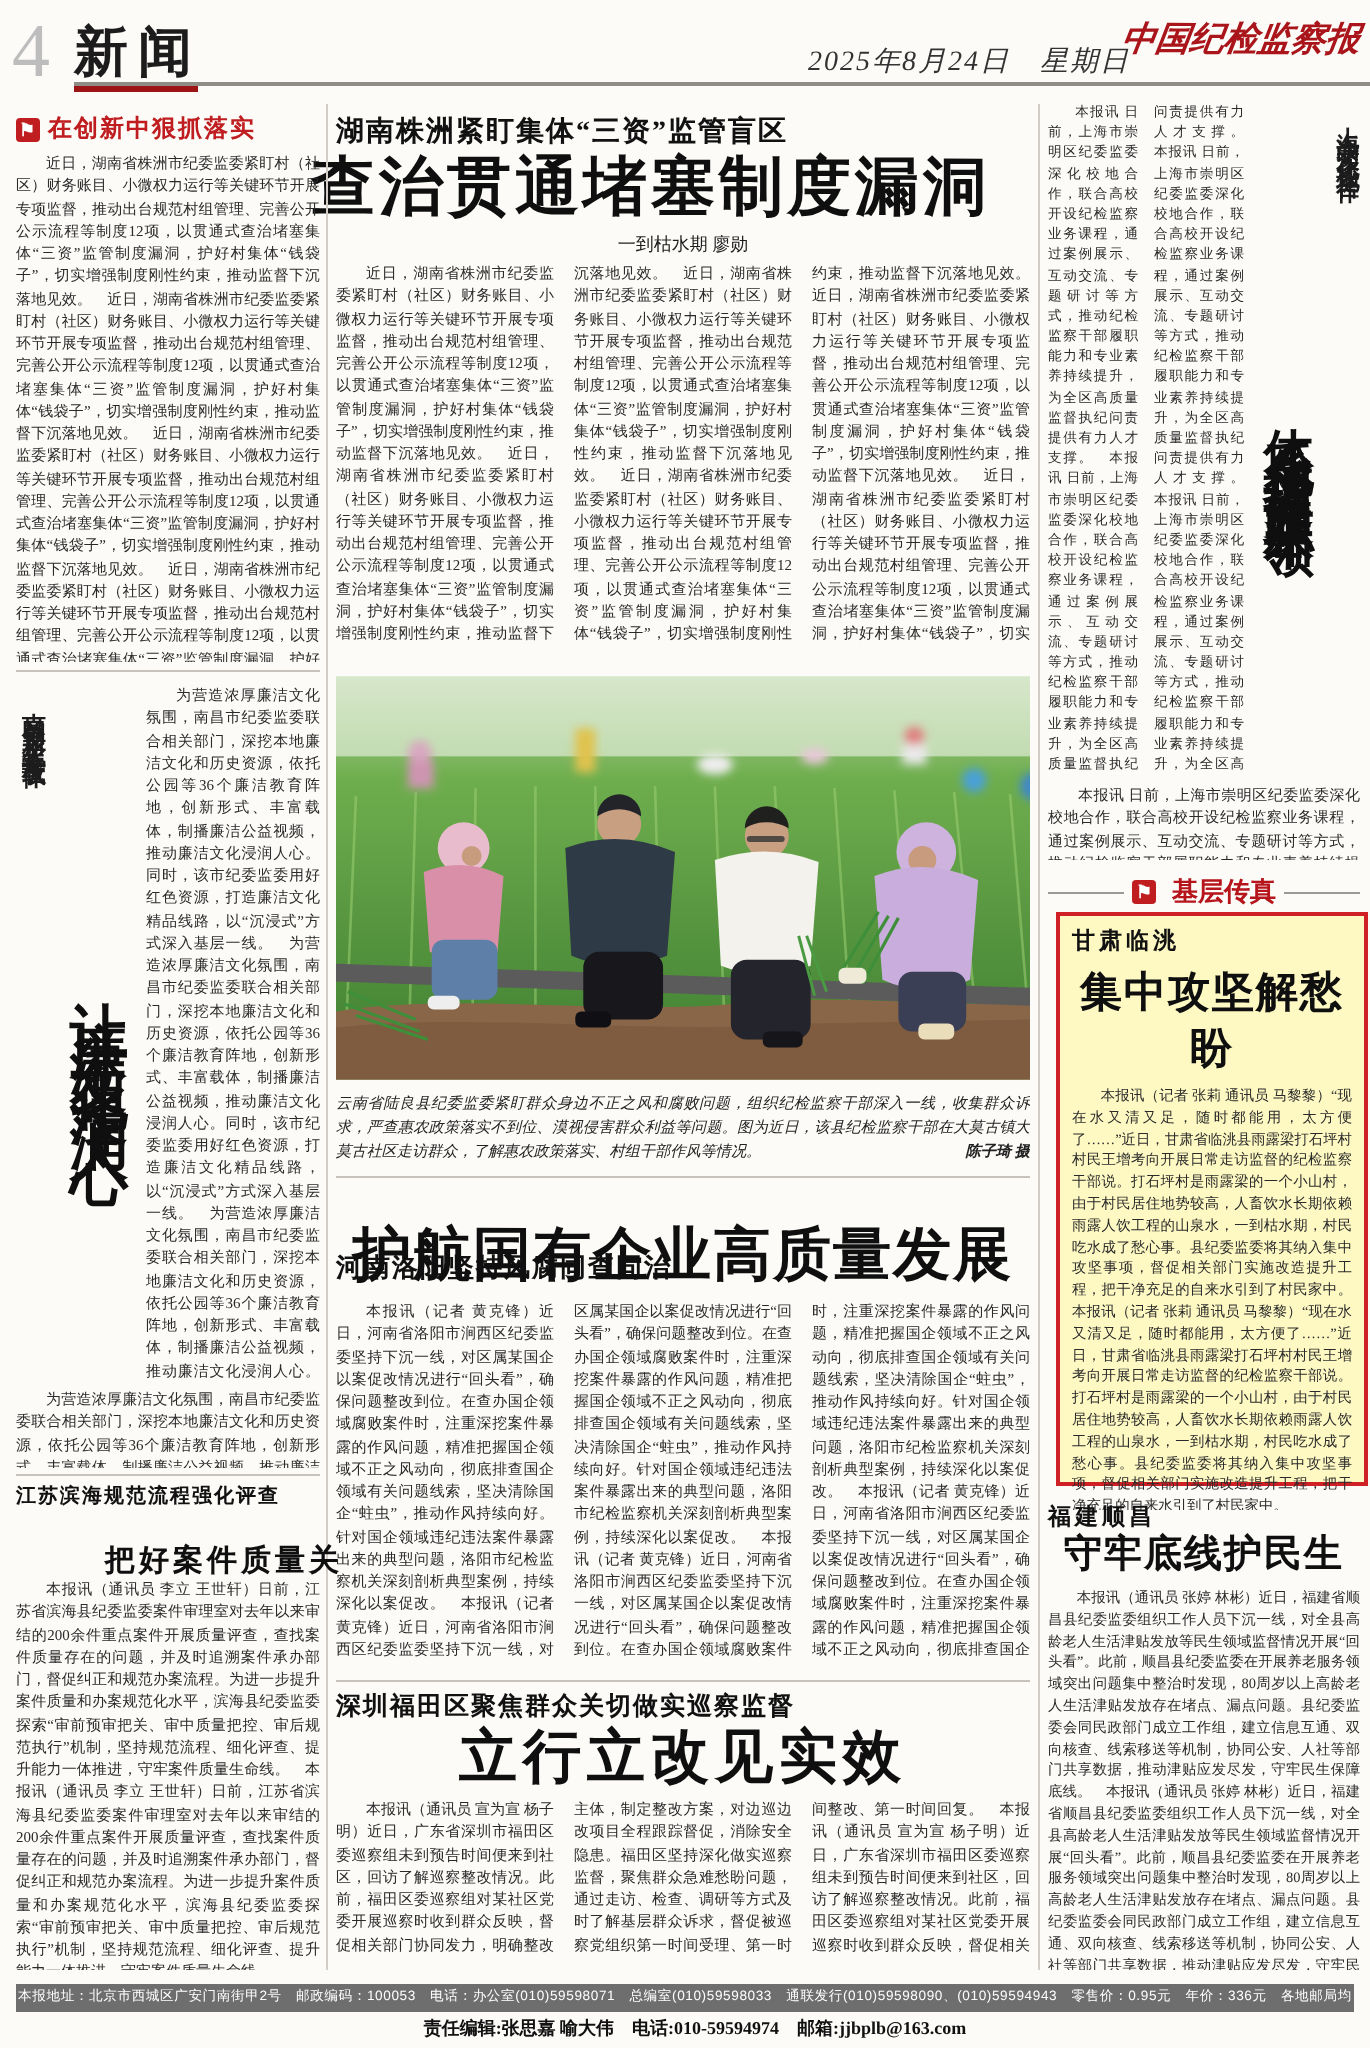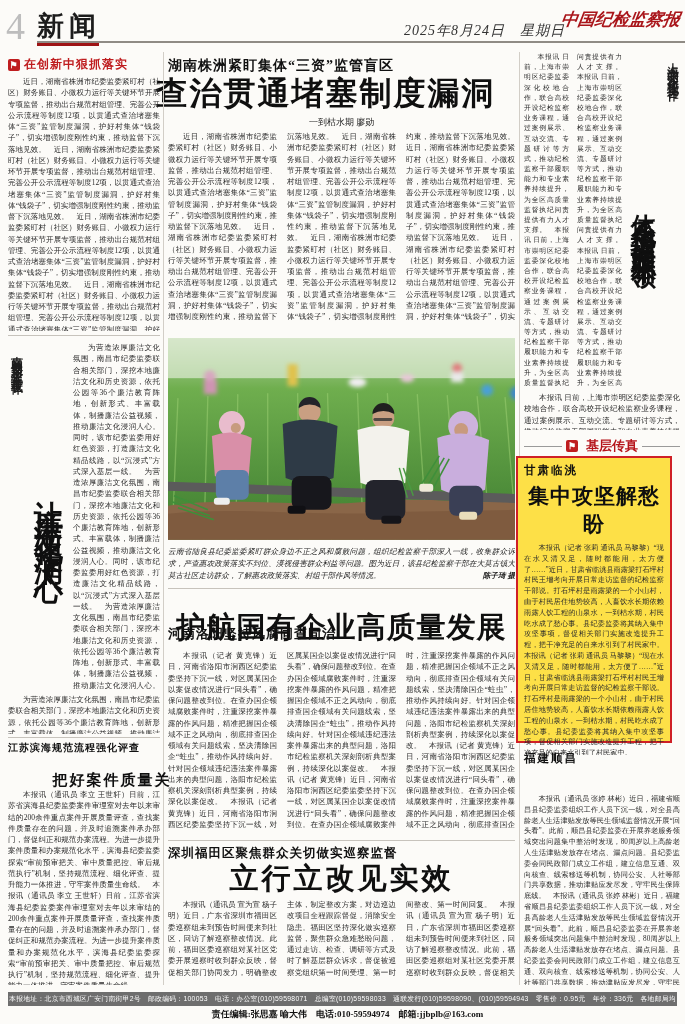--- a/index.html
+++ b/index.html
@@ -31,22 +31,22 @@
               transform:skewX(-8deg); letter-spacing:0px; font-style:italic; }
   
   .flag-ico { display:inline-block; width:12px; height:12px; background:#bf1d1f; color:#fff;
               font-size:9px; line-height:12px; text-align:center; border-radius:2px;
               vertical-align:middle; margin-right:4px; font-style:normal; }
   #banner { left:8px; top:56px; font-size:12px; font-weight:bold; color:#bf1d1f; letter-spacing:1px; }
   
   #jiceng-head { left:524px; top:437px; width:156px; font-size:13px; font-weight:bold;
                  color:#b5151b; display:flex; align-items:center; gap:4px; }
   #jiceng-head .line { flex:1; height:1px; background:#9a9a9a; }
-  #lintao-box { left:516px; top:456px; width:156px; height:287px; border:2.5px solid #cf2026;
-                padding:5px 6px; background:#fde047; }
+  #lintao-box { left:528px; top:456px; width:156px; height:287px; border:2.5px solid #cf2026;
+                padding:5px 6px; background:#fef9c3; }
   .loc-label { font-size:11.5px; font-weight:bold; letter-spacing:2px; color:#111; }
   footer#bar { position:absolute; left:8px; top:992px; width:669px; height:14px; background:#6e6e6e;
     color:#fff; font-size:6.8px; line-height:14px; text-align:center; letter-spacing:.3px;
     font-family:"Liberation Sans","DejaVu Sans",sans-serif; }
   #editors { left:5px; top:1008px; width:685px; text-align:center; font-size:9px; font-weight:bold; color:#111; }
   .caption { font-size:7.6px; line-height:1.55; font-style:italic; color:#222; text-align:justify; }
 </style>
 </head>
 <body>
 
@@ -198,18 +198,19 @@
     <span class="line"></span>
   </div>
 
   <div class="abs" id="lintao-box">
     <div class="loc-label">甘肃临洮</div>
     <div class="headline" style="font-size:21px;letter-spacing:1px;margin:4px 0 5px;">集中攻坚解愁盼</div>
     <div class="body-txt" style="height:212px;font-size:7.2px;">本报讯（记者 张莉 通讯员 马黎黎）“现在水又清又足，随时都能用，太方便了……”近日，甘肃省临洮县雨露梁打石坪村村民王增考向开展日常走访监督的纪检监察干部说。打石坪村是雨露梁的一个小山村，由于村民居住地势较高，人畜饮水长期依赖雨露人饮工程的山泉水，一到枯水期，村民吃水成了愁心事。县纪委监委将其纳入集中攻坚事项，督促相关部门实施改造提升工程，把干净充足的自来水引到了村民家中。　本报讯（记者 张莉 通讯员 马黎黎）“现在水又清又足，随时都能用，太方便了……”近日，甘肃省临洮县雨露梁打石坪村村民王增考向开展日常走访监督的纪检监察干部说。打石坪村是雨露梁的一个小山村，由于村民居住地势较高，人畜饮水长期依赖雨露人饮工程的山泉水，一到枯水期，村民吃水成了愁心事。县纪委监委将其纳入集中攻坚事项，督促相关部门实施改造提升工程，把干净充足的自来水引到了村民家中。</div>
   </div>
 
   <div class="abs loc-label" style="left:524px;top:751px;">福建顺昌</div>
+  <div class="abs headline" style="left:524px;top:764px;width:156px;font-size:19px;letter-spacing:1px;">守牢底线护民生</div>
   <div class="abs body-txt" style="left:524px;top:794px;width:156px;height:191px;font-size:7.2px;">本报讯（通讯员 张婷 林彬）近日，福建省顺昌县纪委监委组织工作人员下沉一线，对全县高龄老人生活津贴发放等民生领域监督情况开展“回头看”。此前，顺昌县纪委监委在开展养老服务领域突出问题集中整治时发现，80周岁以上高龄老人生活津贴发放存在堵点、漏点问题。县纪委监委会同民政部门成立工作组，建立信息互通、双向核查、线索移送等机制，协同公安、人社等部门共享数据，推动津贴应发尽发，守牢民生保障底线。　本报讯（通讯员 张婷 林彬）近日，福建省顺昌县纪委监委组织工作人员下沉一线，对全县高龄老人生活津贴发放等民生领域监督情况开展“回头看”。此前，顺昌县纪委监委在开展养老服务领域突出问题集中整治时发现，80周岁以上高龄老人生活津贴发放存在堵点、漏点问题。县纪委监委会同民政部门成立工作组，建立信息互通、双向核查、线索移送等机制，协同公安、人社等部门共享数据，推动津贴应发尽发，守牢民生保障底线。</div>
 
   <footer id="bar">本报地址：北京市西城区广安门南街甲2号　邮政编码：100053　电话：办公室(010)59598071　总编室(010)59598033　通联发行(010)59598090、(010)59594943　零售价：0.95元　年价：336元　各地邮局均可订阅</footer>
   <div class="abs" id="editors">责任编辑:张思嘉 喻大伟　电话:010-59594974　邮箱:jjbplb@163.com</div>
 
 </div>
 
 </body></html>

